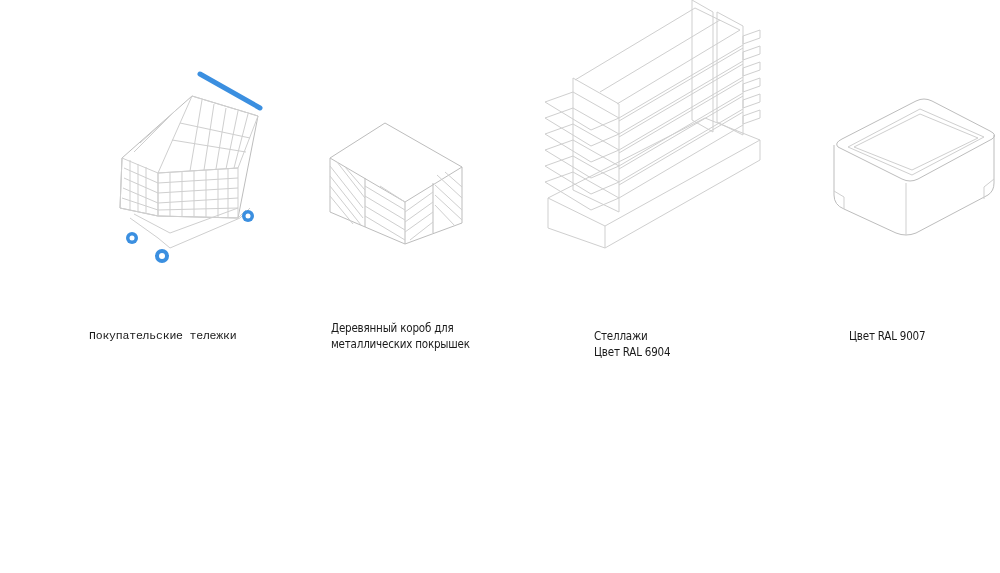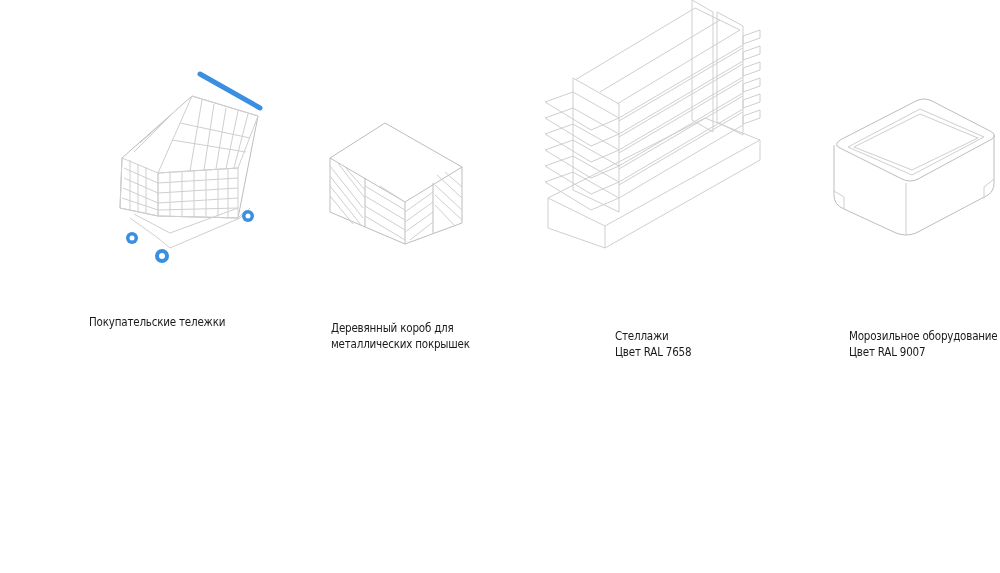--- a/index.html
+++ b/index.html
@@ -64,21 +64,21 @@
       <line x1="90" y1="6" x2="150" y2="40" stroke="#3b8fe0" stroke-width="5" stroke-linecap="round"></line>
 
       <ellipse cx="22" cy="170" rx="6" ry="6" fill="#3b8fe0"></ellipse>
       <ellipse cx="52" cy="188" rx="7" ry="7" fill="#3b8fe0"></ellipse>
       <ellipse cx="138" cy="148" rx="6" ry="6" fill="#3b8fe0"></ellipse>
       <ellipse cx="22" cy="170" rx="2.5" ry="2.5" fill="#ffffff"></ellipse>
       <ellipse cx="52" cy="188" rx="3" ry="3" fill="#ffffff"></ellipse>
       <ellipse cx="138" cy="148" rx="2.5" ry="2.5" fill="#ffffff"></ellipse>
     </svg>
   </div>
-  <div class="caption" style="left:89px;top:314px;">
+  <div class="caption" style="left:89px;top:328px;font-family:Liberation Mono, monospace;">
     <div>Покупательские тележки</div>
   </div>
 </div>
 
 <div class="item">
   <div class="illus" style="left:325px;top:120px;width:145px;height:130px;">
     <svg width="145" height="130" viewBox="0 0 145 130">
       <polygon class="ln2" points="5,38 60,3 137,47 80,82"></polygon>
       <polyline class="ln2" points="5,38 5,92 80,124 137,103 137,47"></polyline>
       <line class="ln2" x1="80" y1="82" x2="80" y2="124"></line>
@@ -155,35 +155,34 @@
       <g class="ln">
         <polygon points="198,36 215,30 215,38 198,44"></polygon>
         <polygon points="198,52 215,46 215,54 198,60"></polygon>
         <polygon points="198,68 215,62 215,70 198,76"></polygon>
         <polygon points="198,84 215,78 215,86 198,92"></polygon>
         <polygon points="198,100 215,94 215,102 198,108"></polygon>
         <polygon points="198,116 215,110 215,118 198,124"></polygon>
       </g>
     </svg>
   </div>
-  <div class="caption" style="left:615px;top:328px;">
+  <div class="caption" style="left:594px;top:328px;">
     <div>Стеллажи</div>
-    <div>Цвет RAL 7658</div>
+    <div>Цвет RAL 6904</div>
   </div>
 </div>
 
 <div class="item">
   <div class="illus" style="left:830px;top:95px;width:170px;height:145px;">
     <svg width="170" height="145" viewBox="0 0 170 145">
       <path class="ln2" d="M8,52 Q4,48 12,44 L86,6 Q94,2 102,6 L160,36 Q168,40 162,44 L88,84 Q80,88 72,84 Z"></path>
       <path class="ln" d="M18,52 L90,14 L154,42 L82,80 Z"></path>
       <path class="ln" d="M24,52 L90,19 L148,43 L82,75 Z"></path>
       <path class="ln2" d="M4,50 L4,100 Q4,110 14,114 L66,138 Q76,142 86,138 L158,100 Q164,96 164,88 L164,40"></path>
       <line class="ln" x1="76" y1="88" x2="76" y2="140"></line>
       <polyline class="ln" points="4,96 14,102 14,114"></polyline>
       <polyline class="ln" points="164,84 154,92 154,104"></polyline>
     </svg>
   </div>
   <div class="caption" style="left:849px;top:328px;">
-    <div>Морозильное оборудование</div>
     <div>Цвет RAL 9007</div>
   </div>
 </div>
 
 </body></html>

